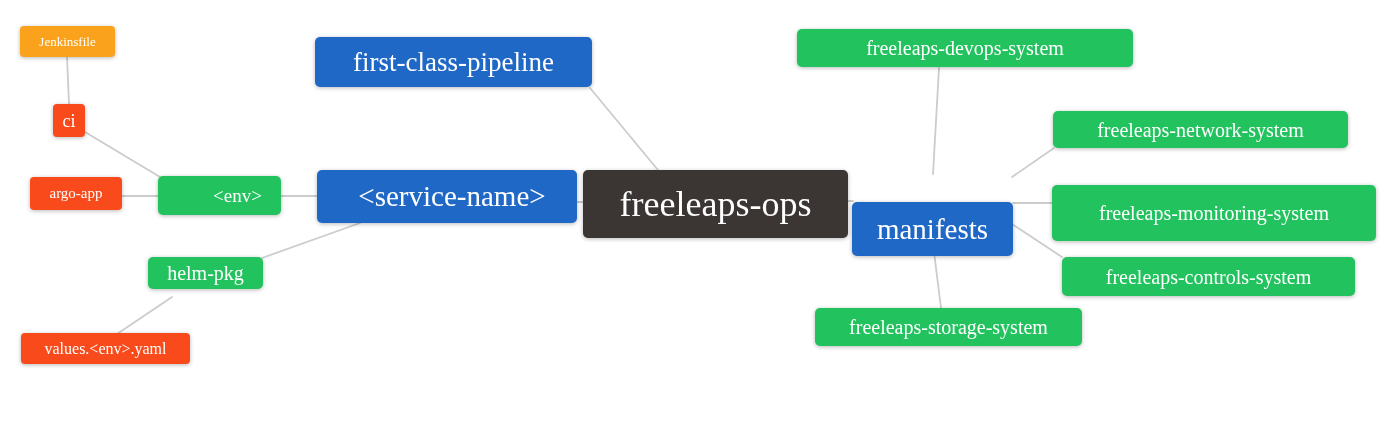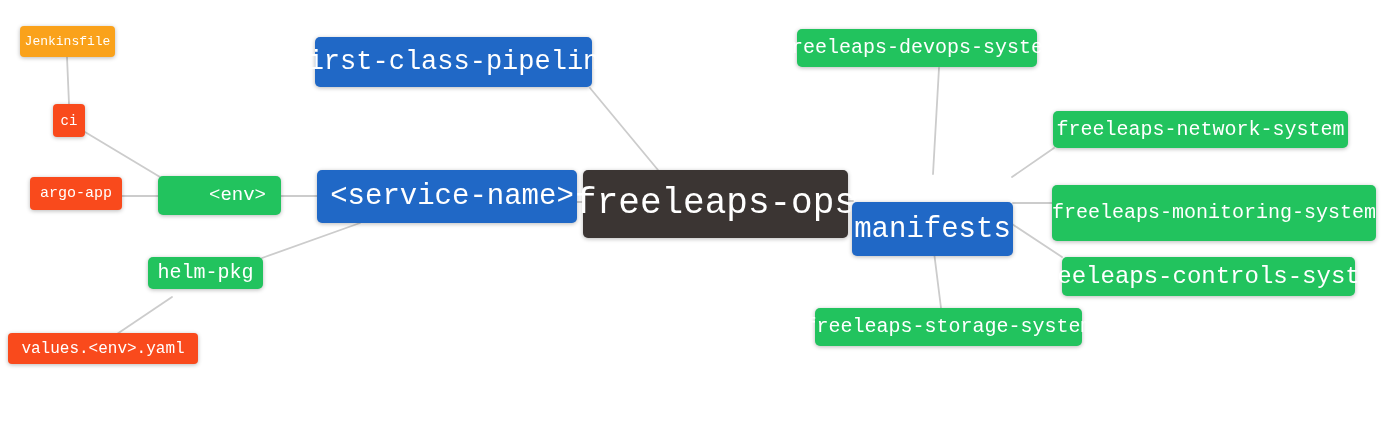--- a/index.html
+++ b/index.html
@@ -1,20 +1,20 @@
 <!DOCTYPE html>
 <html style="--c-blue: #2068C6; --c-green: #22C35E; --c-red: #F94A1C; --c-amber: #FAA21B; --c-dark: #3B3533; --c-edge: #CCCCCC; --c-text: #FFFFFF; --c-background: #FFFFFF;"><head>
 <meta charset="utf-8">
 <style>
   html,body{margin:0;padding:0;background:#fff;}
   .canvas{
     position:relative;
     width:1390px;height:421px;
     background:var(--c-background,#fff);
-    font-family:Liberation Mono, monospace;
+    font-family:Liberation Serif, serif;
     overflow:hidden;
   }
   svg.edge-layer{position:absolute;left:0;top:0;width:1390px;height:421px;}
   .edge{stroke:var(--c-edge,#ccc);stroke-width:1.8;fill:none;stroke-linecap:round;}
   .node{
     position:absolute;
     display:flex;align-items:center;justify-content:center;
     color:var(--c-text,#fff);
     border-radius:5px;
     box-shadow:0 1px 4px rgba(0,0,0,0.28);
@@ -23,33 +23,33 @@
     user-select:none;
     line-height:1;
   }
   .bg-blue  {background:var(--c-blue,#2068C6);}
   .bg-green {background:var(--c-green,#22C35E);}
   .bg-red   {background:var(--c-red,#F94A1C);}
   .bg-amber {background:var(--c-amber,#FAA21B);}
   .bg-dark  {background:var(--c-dark,#3B3533);}
 
   .n-jenkinsfile {left:20px;  top:26px;  width:95px;  height:31px; font-size:13px; border-radius:4px;}
-  .n-ci          {left:53px;  top:104px; width:32px;  height:33px; font-size:14px; border-radius:4px;}
+  .n-ci          {left:53px;  top:104px; width:32px;  height:33px; font-size:18px; border-radius:4px;}
   .n-argo-app    {left:30px;  top:177px; width:92px;  height:33px; font-size:15px; border-radius:4px;}
   .n-env         {left:158px; top:176px; width:87px;  height:39px; font-size:19px;padding-left:36px;}
   .n-helm-pkg    {left:148px; top:257px; width:115px; height:32px; font-size:20px;}
-  .n-values      {left:8px;   top:333px; width:190px; height:31px; font-size:16px; border-radius:4px;}
+  .n-values      {left:21px;   top:333px; width:169px; height:31px; font-size:16px; border-radius:4px;}
   .n-service     {left:317px; top:170px; width:250px; height:53px; font-size:29px;padding-left:10px;}
   .n-pipeline    {left:315px; top:37px;  width:277px; height:50px; font-size:27px;}
   .n-root        {left:583px; top:170px; width:265px; height:68px; font-size:36px;}
   .n-manifests   {left:852px; top:174px; width:161px; height:54px; font-size:29px;margin-top:28px;}
-  .n-devops      {left:797px; top:29px;  width:240px; height:38px; font-size:20px;}
+  .n-devops      {left:797px; top:29px;  width:336px; height:38px; font-size:20px;}
   .n-network     {left:1053px;top:111px; width:295px; height:37px; font-size:20px;}
   .n-monitoring  {left:1052px;top:185px; width:324px; height:56px; font-size:20px;}
-  .n-controls    {left:1062px;top:257px; width:293px; height:39px; font-size:24px;}
+  .n-controls    {left:1062px;top:257px; width:293px; height:39px; font-size:20px;}
   .n-storage     {left:815px; top:308px; width:267px; height:38px; font-size:20px;}
 </style>
 </head>
 <body>
 
 <div class="canvas">
 
   <svg class="edge-layer" viewBox="0 0 1390 421">
     <line class="edge" x1="67" y1="57" x2="69" y2="104"></line>
     <line class="edge" x1="85" y1="132" x2="160" y2="177"></line>

